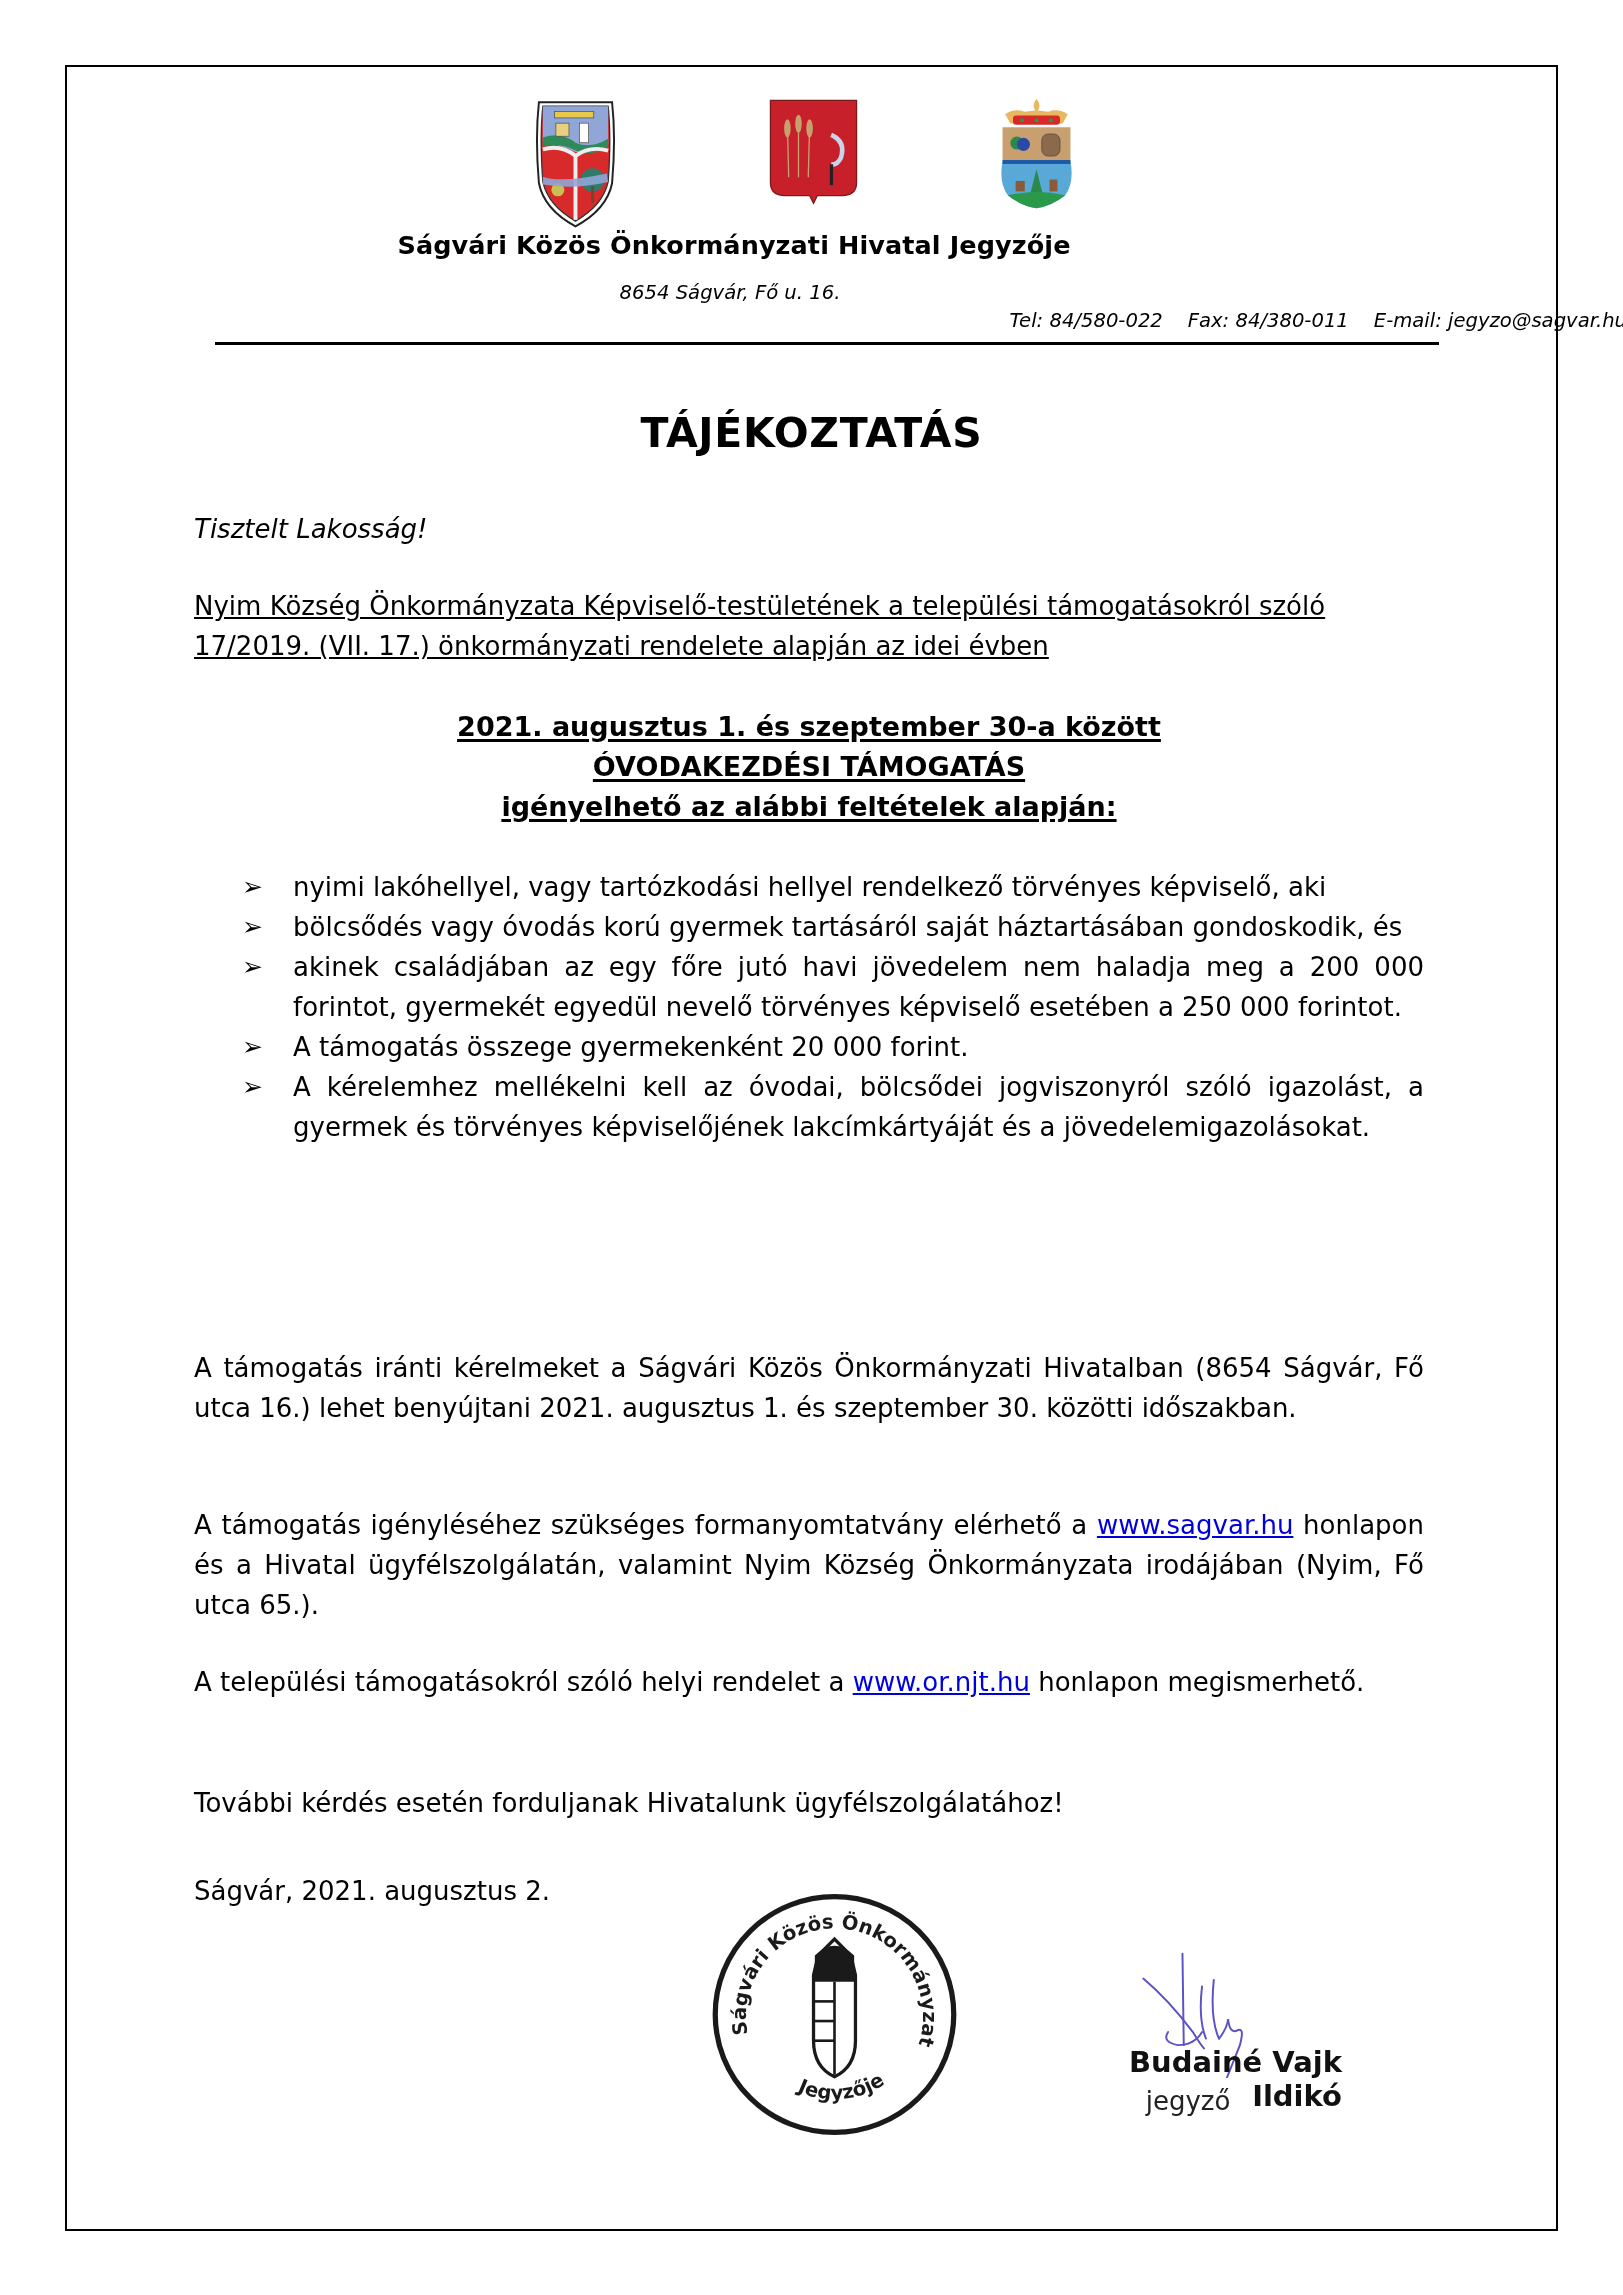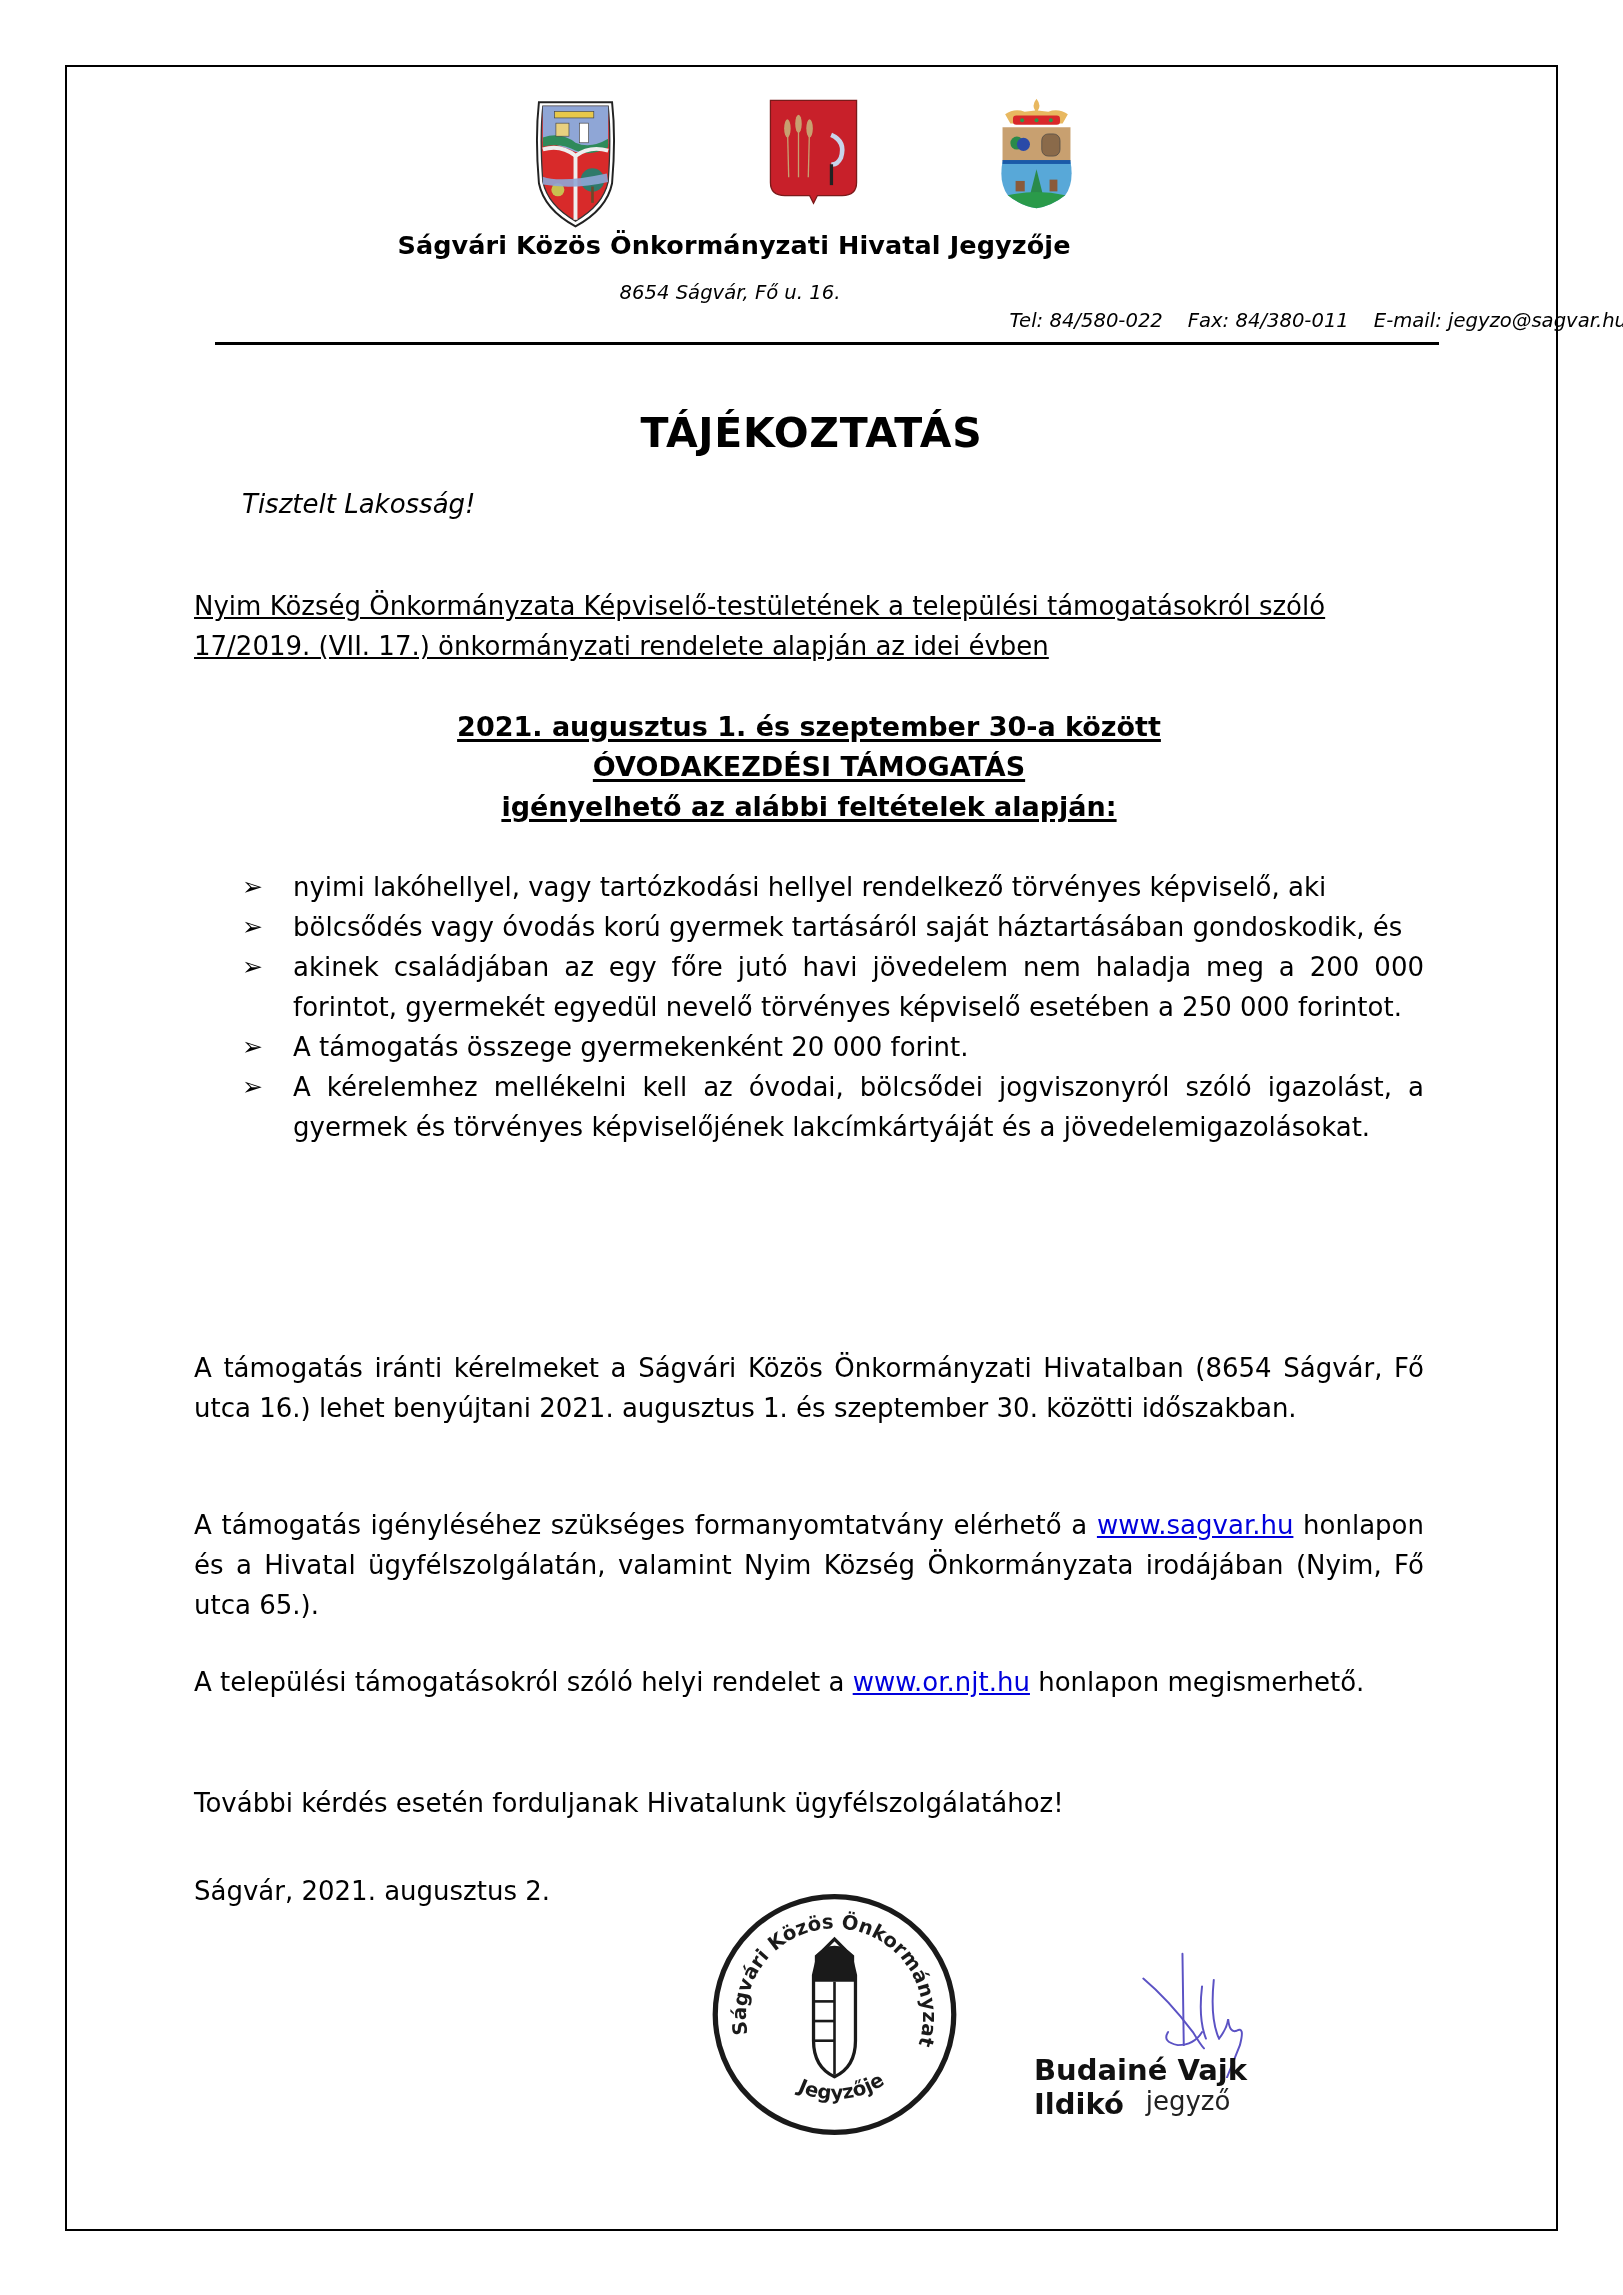--- a/index.html
+++ b/index.html
@@ -13,34 +13,34 @@
                font-weight:bold; font-size:25.5px; letter-spacing:0.1px;margin-left:8px; }
   .hdr-addr { position:absolute; left:0; width:1460px; top:281px; text-align:center;
               font-style:italic; font-size:19.6px; }
   .hdr-contact { position:absolute; left:4px; width:1623px; top:309px; text-align:right;
                  font-style:italic; font-size:19.6px; white-space:pre; }
   .hdr-rule { position:absolute; left:215px; top:342px; width:1224px; height:2.6px; background:#000; }
   .main-title { position:absolute; left:0; width:1623px; top:409px; text-align:center;
                 font-weight:bold; font-size:41px; letter-spacing:0.7px; }
   .body { position:absolute; left:194px; width:1230px; font-size:26px; line-height:40px; }
   .just { text-align:justify; }
-  .greeting { top:484px; font-style:italic;margin-left:48px; }
+  .greeting { top:509px; font-style:italic; }
   .intro { top:586px;text-decoration:underline; }
   .center-block { position:absolute; left:194px; width:1230px; top:707px; text-align:center;
                   font-weight:bold; font-size:27px; line-height:40px; text-decoration:underline;
                   text-decoration-thickness:2.6px; text-underline-offset:3.3px; }
   .bullets { position:absolute; left:242px; width:1182px; top:867px; font-size:26px; line-height:40px;
              margin:0; padding:0; list-style:none; }
   .bullets li { position:relative; padding-left:51px; text-align:justify; }
   .bullets .arrow { position:absolute; left:0; top:0; width:22px; font-size:25px; }
   .bold-para { font-weight:normal; }
   .link { color:#0000dd; text-decoration:underline; }
   .date { top:1871px; }
-  .sign-name { position:absolute; left:1034px; width:308px; top:2045px; text-align:left;
-               font-weight:bold; font-size:29px; color:#111;margin-top:8px; }
+  .sign-name { position:absolute; left:1034px; width:308px; top:2045px; text-align:right;
+               font-weight:bold; font-size:29px; color:#111; }
   .sign-role { position:absolute; left:1034px; width:308px; top:2086px; text-align:center;
                font-size:26px; color:#222; }
 </style>
 </head>
 <body>
 
 <div class="frame"></div>
 
 <svg class="crest" style="left:535px;top:98px;" width="81" height="130" viewBox="0 0 124 198">
   <path d="M6,6 L118,6 Q124,60 118,130 Q110,170 62,196 Q14,170 6,130 Q0,60 6,6 Z" fill="#fff" stroke="#222" stroke-width="3"></path>

